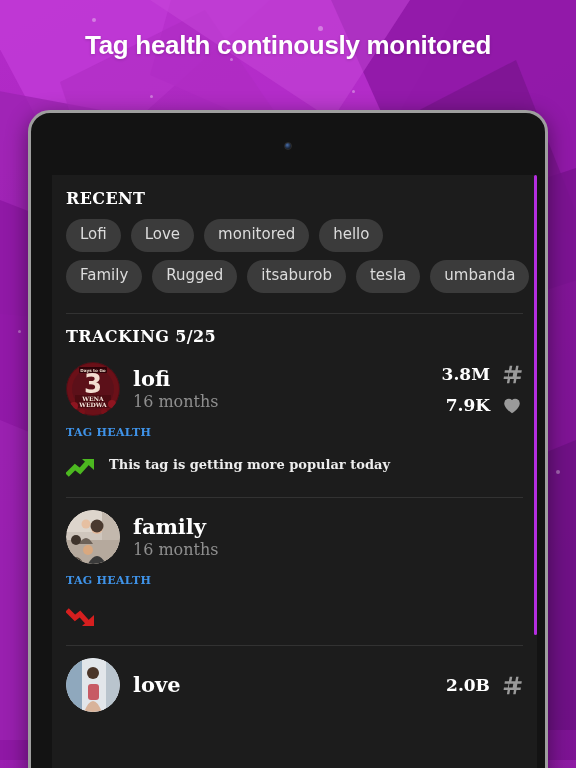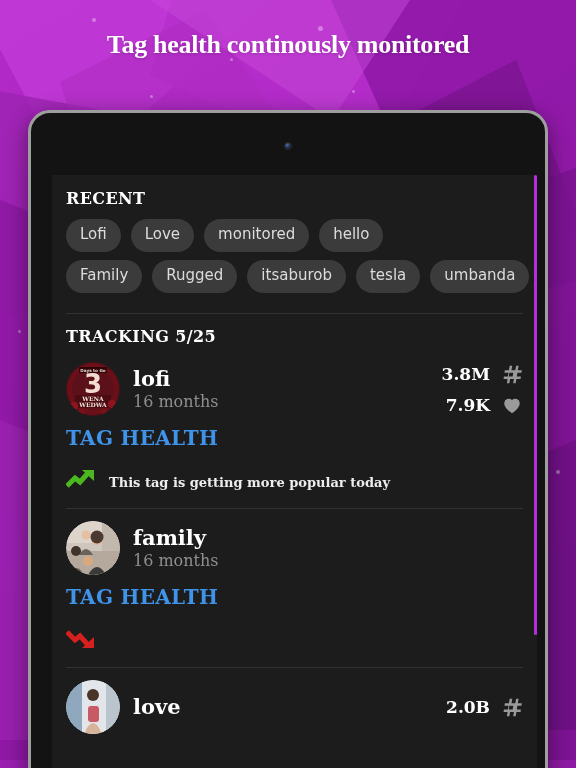--- a/index.html
+++ b/index.html
@@ -60,21 +60,21 @@
     position: absolute;
     top: 30px;
     left: 0;
     width: 100%;
     text-align: center;
     color: #ffffff;
     font-size: 26px;
     font-weight: bold;
     letter-spacing: -0.3px;
     text-shadow: 0 1px 3px rgba(0,0,0,.18);
-    font-family: Liberation Serif, serif;
+    font-family: Liberation Sans, sans-serif;
     z-index: 5;
   }
 
   
   #tablet {
     position: absolute;
     left: 28px;
     top: 110px;
     width: 520px;
     height: 700px;
@@ -214,27 +214,27 @@
     width: 22px; height: 22px;
     flex: 0 0 22px;
     color: #9a9a9a;
   }
   .stat-ico svg { display: block; width: 100%; height: 100%; fill: currentColor; }
 
   .health-label {
     font-family: "DejaVu Serif", serif;
     font-weight: bold;
     color: #3f93e8;
-    font-size: 20px;
+    font-size: 11px;
     letter-spacing: .3px;
     padding-top: 10px;
   }
   .health-row {
     display: flex;
-    align-items: flex-end;
+    align-items: flex-start;
     padding-top: 18px;
     padding-bottom: 18px;
   }
   .trend-ico { width: 30px; height: 22px; flex: 0 0 30px; }
   .trend-ico svg { display: block; width: 100%; height: 100%; }
   .health-text {
     font-family: "DejaVu Serif", serif;
     font-weight: bold;
     color: #ededed;
     font-size: 13px;

